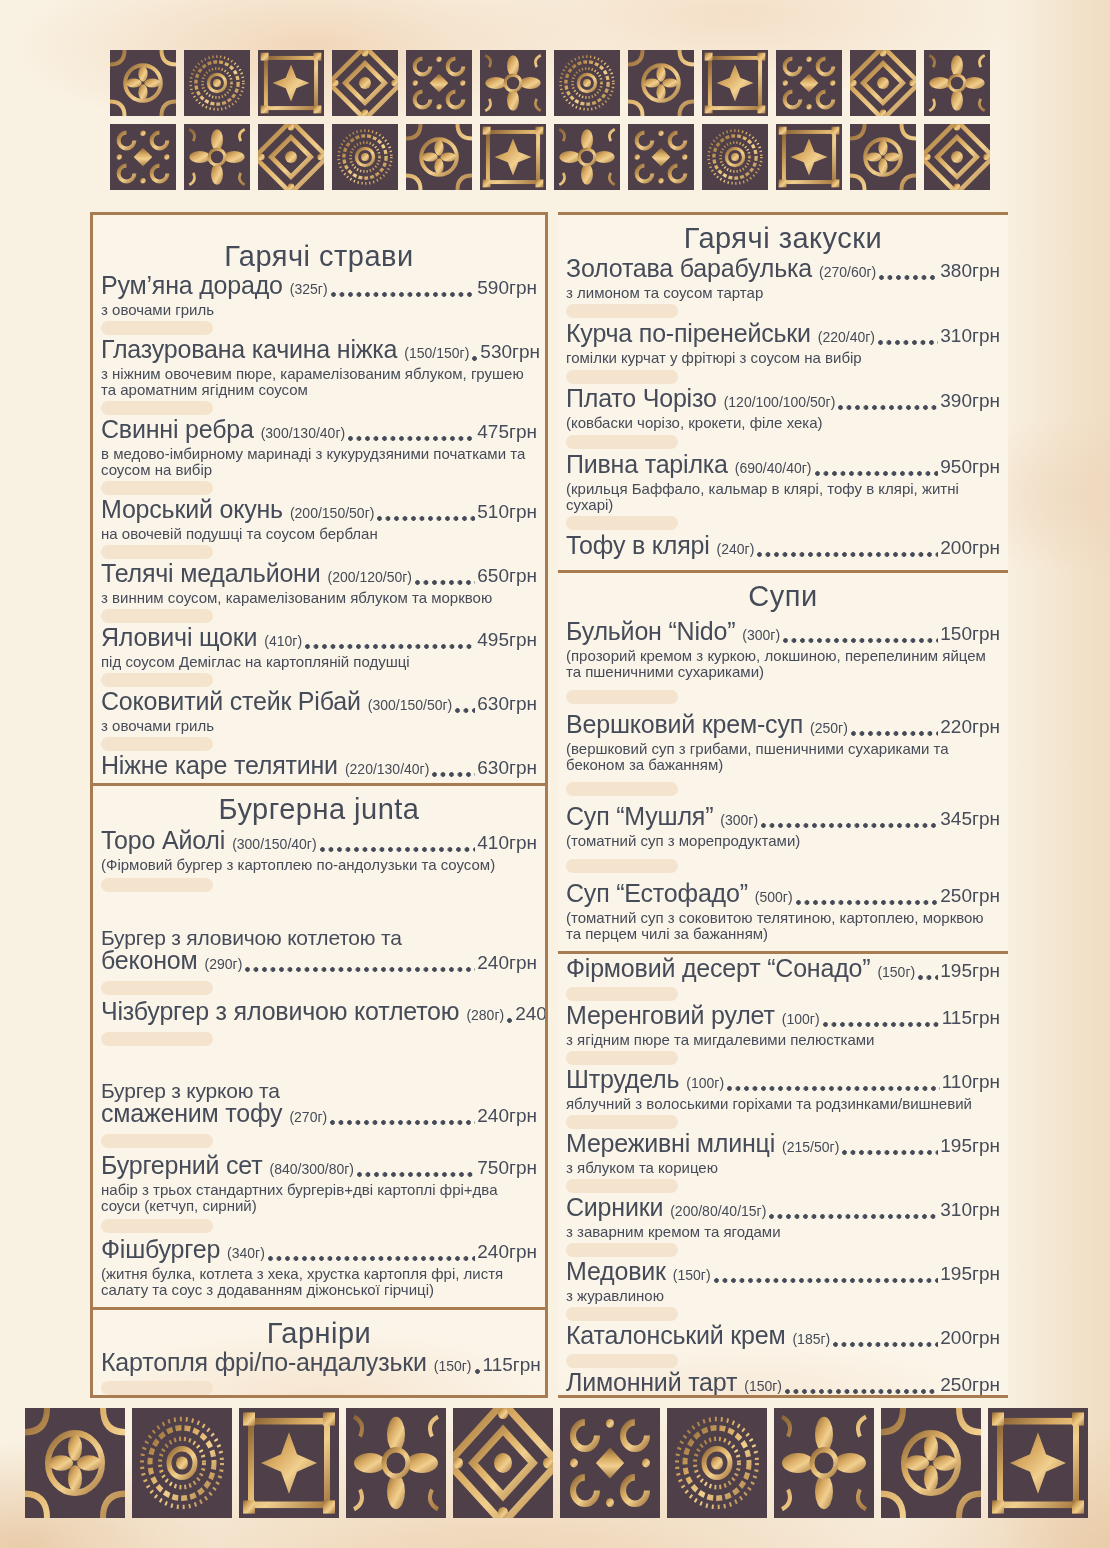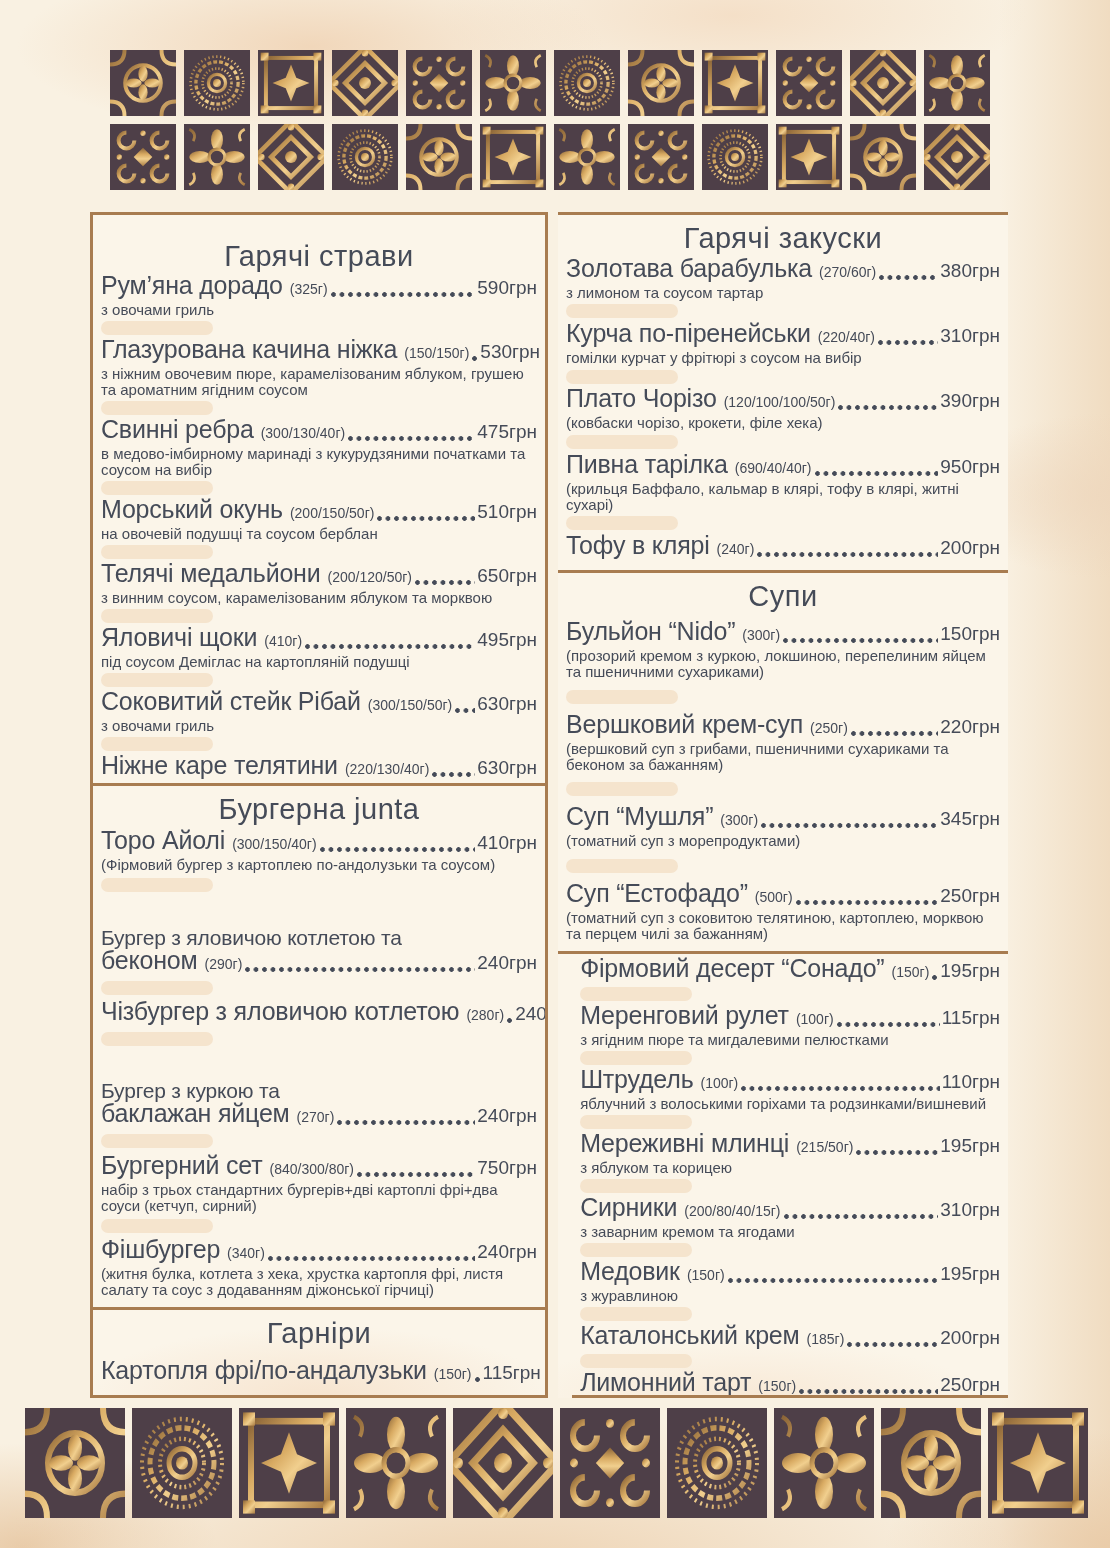--- a/index.html
+++ b/index.html
@@ -22,27 +22,27 @@
   #tiles-bottom{position:absolute;left:25px;top:1408px;display:flex;gap:7px;}
   .tile-sm{width:66px;height:66px;}
   .tile-lg{width:100px;height:110px;}
   
   .menu-col{position:absolute;top:212px;height:1186px;box-sizing:border-box;
     display:flex;flex-direction:column;
     border-top:3px solid #a87c50;}
   #col-left{left:90px;width:458px;border-left:3px solid #a87c50;border-right:3px solid #a87c50;
     background:radial-gradient(ellipse 330px 100px at 50% 100%, rgba(243,214,185,.55), rgba(243,214,185,0) 72%), #fbf5e9;}
   #col-right{left:558px;width:450px;
-    background:radial-gradient(ellipse 330px 80px at 42% 100%, rgba(243,214,185,.4), rgba(243,214,185,0) 72%), #fbf5e9;align-items:flex-end;}
+    background:radial-gradient(ellipse 330px 80px at 42% 100%, rgba(243,214,185,.4), rgba(243,214,185,0) 72%), #fbf5e9;}
   .menu-section{box-sizing:border-box;border-bottom:3px solid #a87c50;overflow:hidden;
     display:flex;flex-direction:column;justify-content:space-between;
     padding:3px 8px 9px 8px;}
   #col-left .menu-section:nth-of-type(1){height:553px;margin-top:18px;}
   #col-left .menu-section:nth-of-type(2){height:524px;}
-  #col-left .menu-section:nth-of-type(3){flex:1;gap:8px;}
+  #col-left .menu-section:nth-of-type(3){flex:1;}
   #col-right .menu-section:nth-of-type(1){height:358px;}
   #col-right .menu-section:nth-of-type(2){height:381px;}
   #col-right .menu-section:nth-of-type(3){flex:1;}
   .section-title{margin:4px 0 2px 0;font-size:29px;line-height:32px;font-weight:400;
     text-align:center;letter-spacing:.5px;color:#454b58;}
   .menu-item{margin:0;}
   .item-pre{font-size:21px;line-height:23px;letter-spacing:-.2px;white-space:nowrap;margin-top:28px;}
   .item-row{display:flex;align-items:baseline;line-height:23px;}
   .item-name{font-size:25px;letter-spacing:-.2px;white-space:nowrap;}
   .item-portion{font-size:14px;margin-left:7px;white-space:nowrap;}
@@ -369,21 +369,21 @@
           <span class="item-name">Чізбургер з яловичою котлетою</span>
           <span class="item-portion">(280г)</span>
           <span class="leader"></span>
           <span class="item-price"><span class="price-num">240</span><span class="price-cur">грн</span></span>
         </div>
       </div>
       <div class="capsule"></div>
       <div class="menu-item">
         <div class="item-pre">Бургер з куркою та</div>
         <div class="item-row">
-          <span class="item-name">баклажан яйцем</span>
+          <span class="item-name">смаженим тофу</span>
           <span class="item-portion">(270г)</span>
           <span class="leader"></span>
           <span class="item-price"><span class="price-num">240</span><span class="price-cur">грн</span></span>
         </div>
       </div>
       <div class="capsule"></div>
       <div class="menu-item">
         <div class="item-row">
           <span class="item-name">Бургерний сет</span>
           <span class="item-portion">(840/300/80г)</span>

